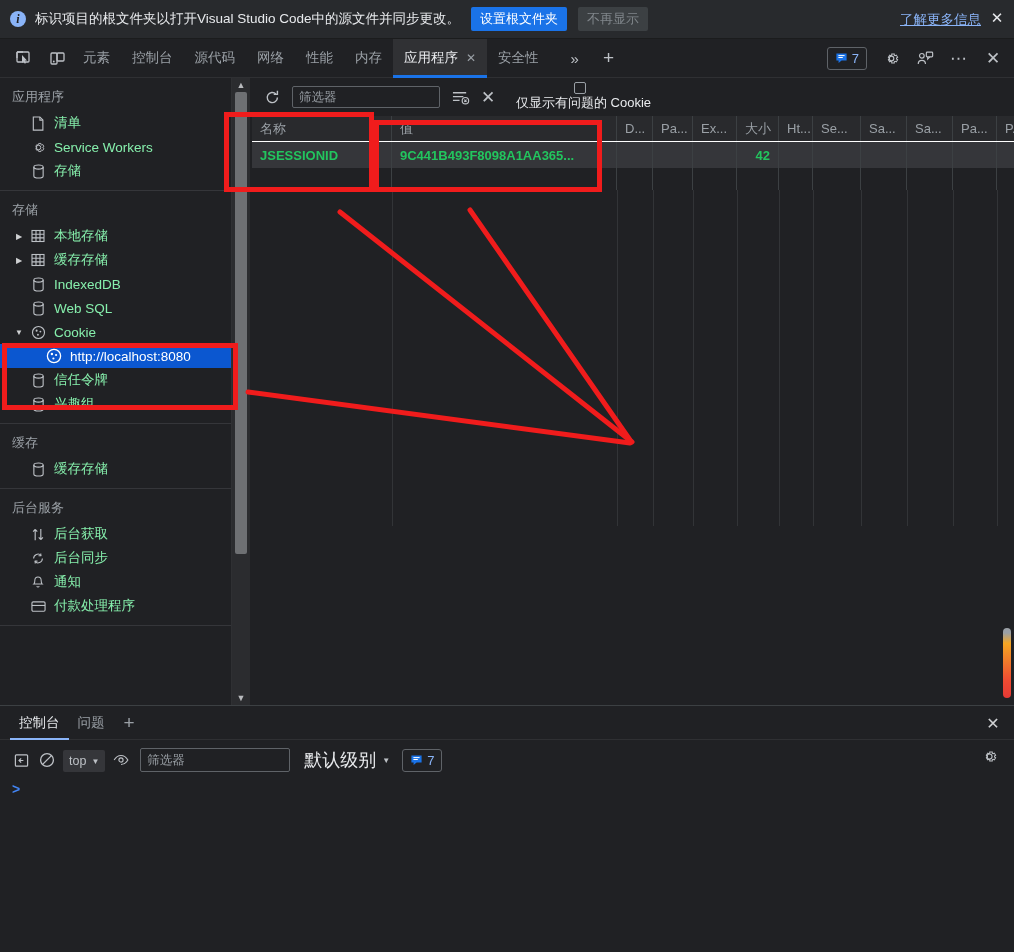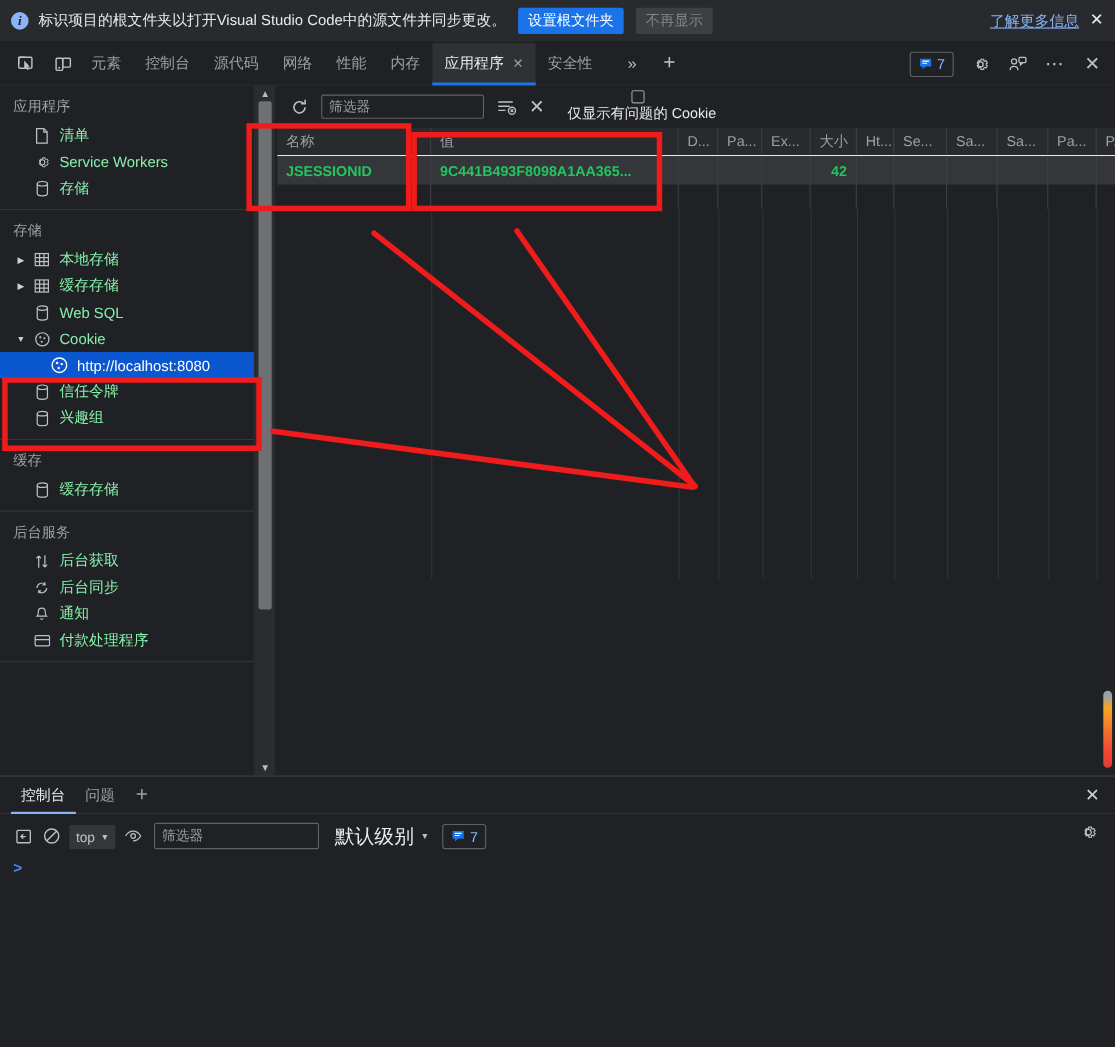--- a/index.html
+++ b/index.html
@@ -374,20 +374,29 @@
       </div>
       <div class="sb-item">
         <span class="arrow">▶</span>
         <span class="sb-ico">
           <svg width="14" height="14" viewBox="0 0 14 14">
               <rect x="1" y="1.5" width="12" height="11" fill="none" stroke="#bdc1c6" stroke-width="1.1"></rect>
               <path d="M1 5.2h12M1 8.9h12M5 1.5v11M9 1.5v11" stroke="#bdc1c6" stroke-width="1.1"></path>
             </svg>
         </span>
         <span class="sb-label">缓存存储</span>
+      </div>
+      <div class="sb-item">
+        <span class="sb-ico">
+          <svg width="13" height="15" viewBox="0 0 14 16">
+              <ellipse cx="7" cy="3.2" rx="5" ry="2.2" fill="none" stroke="#bdc1c6" stroke-width="1.2"></ellipse>
+              <path d="M2 3.2v9.6c0 1.2 2.2 2.2 5 2.2s5-1 5-2.2V3.2" fill="none" stroke="#bdc1c6" stroke-width="1.2"></path>
+            </svg>
+        </span>
+        <span class="sb-label">IndexedDB</span>
       </div>
       <div class="sb-item">
         <span class="sb-ico">
           <svg width="13" height="15" viewBox="0 0 14 16">
               <ellipse cx="7" cy="3.2" rx="5" ry="2.2" fill="none" stroke="#bdc1c6" stroke-width="1.2"></ellipse>
               <path d="M2 3.2v9.6c0 1.2 2.2 2.2 5 2.2s5-1 5-2.2V3.2" fill="none" stroke="#bdc1c6" stroke-width="1.2"></path>
             </svg>
         </span>
         <span class="sb-label">Web SQL</span>
       </div>

